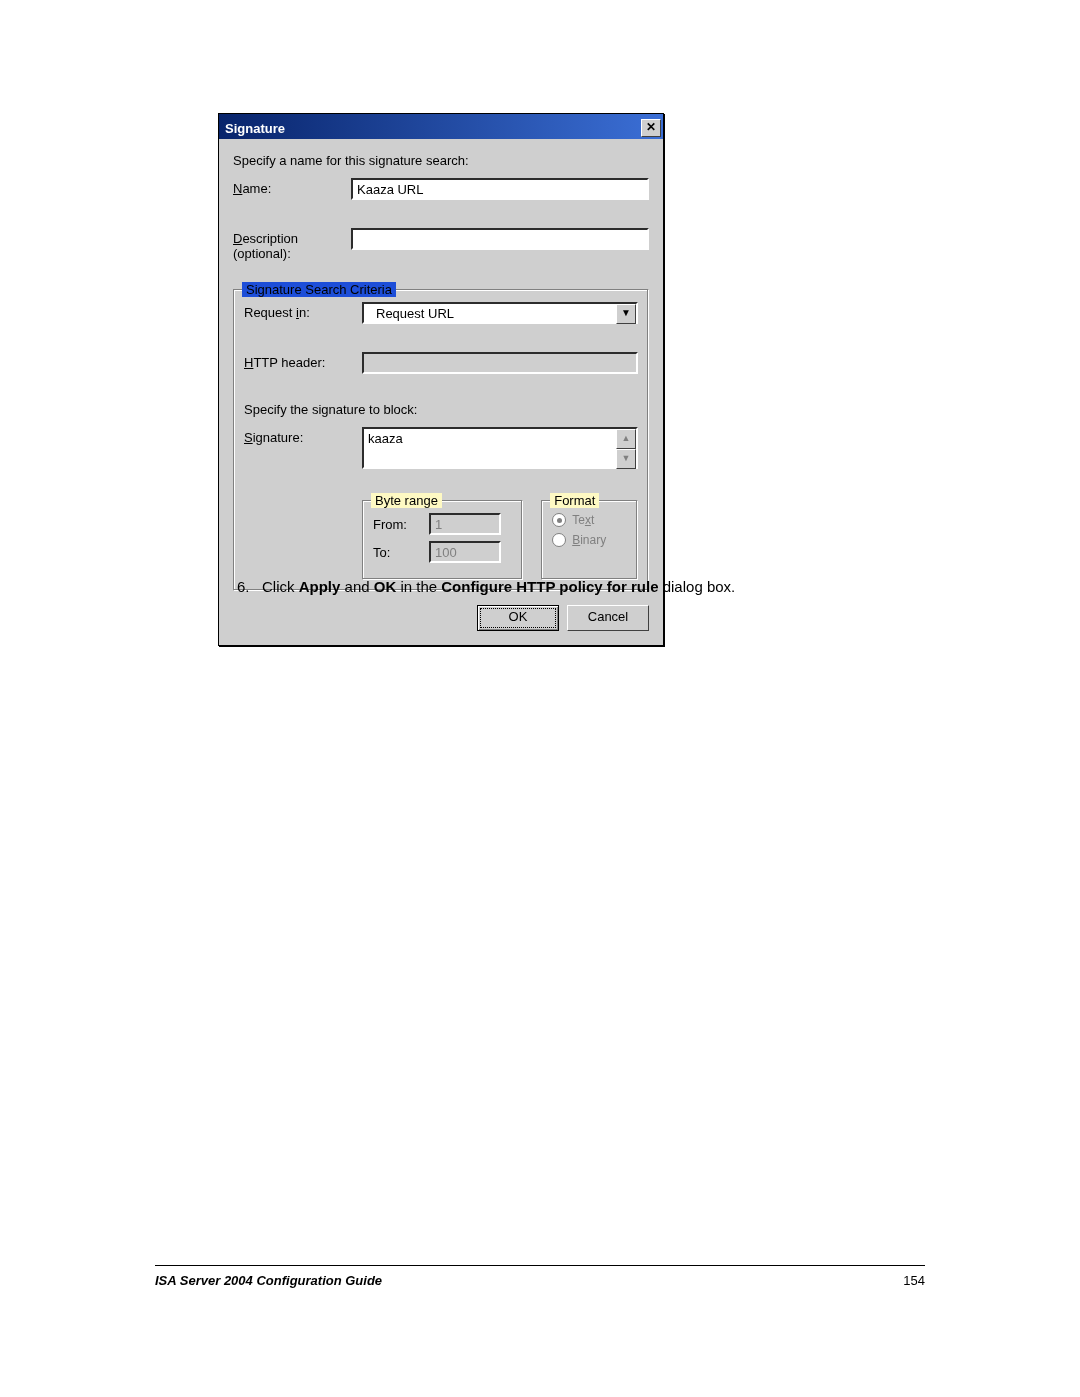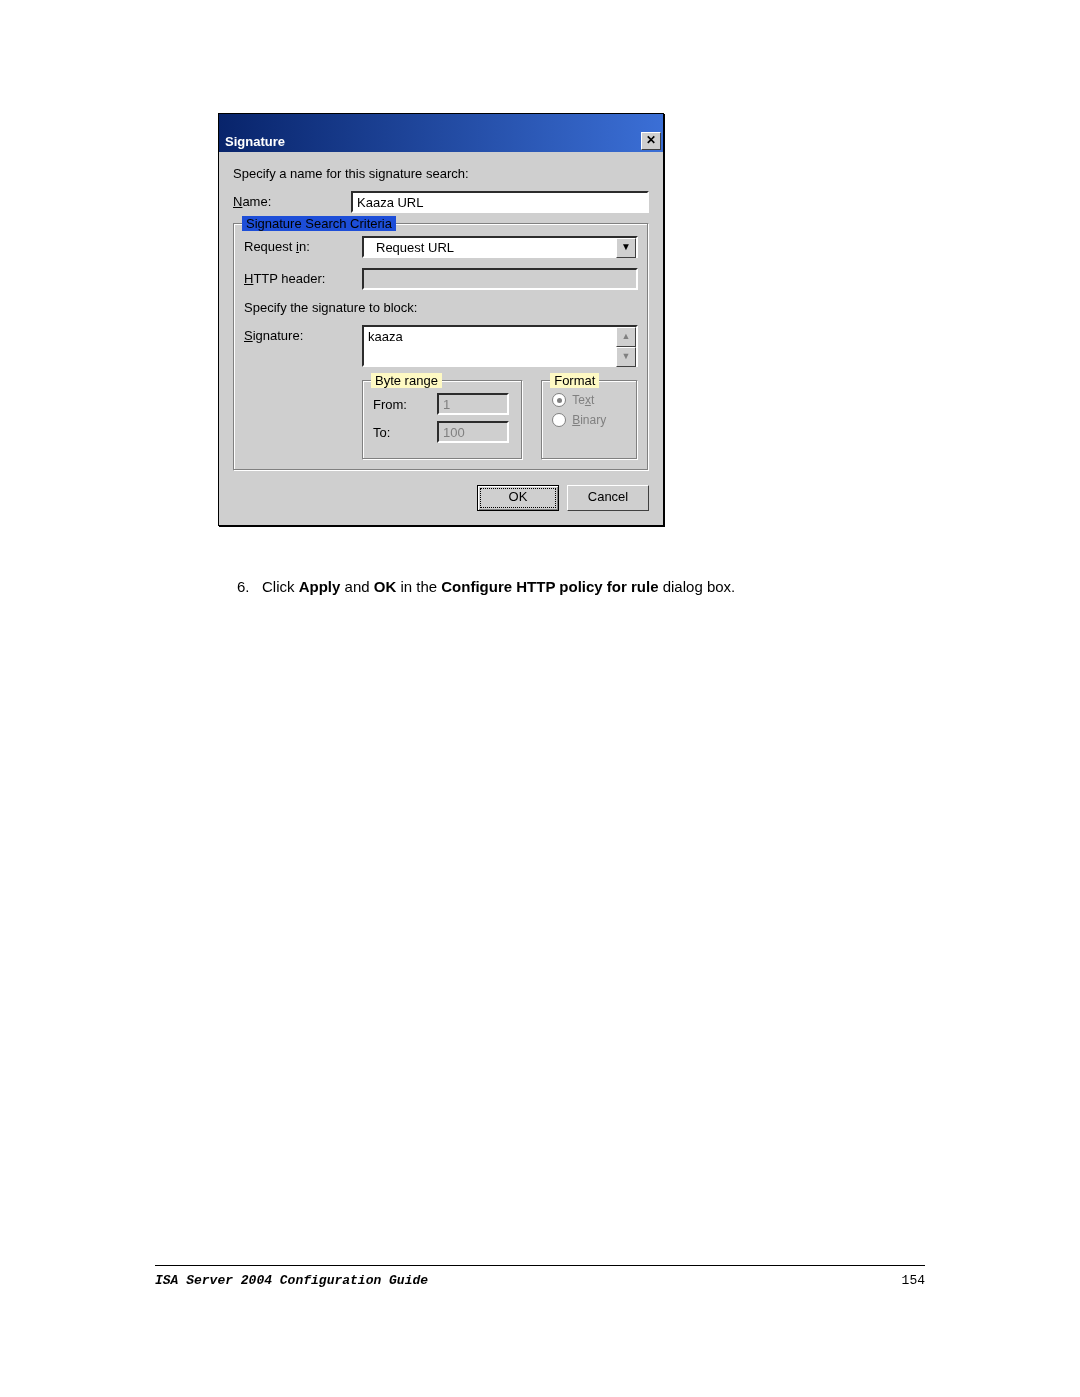--- a/index.html
+++ b/index.html
@@ -28,21 +28,21 @@
     box-shadow: 1px 1px 0 #000;
   }
   .titlebar {
     height: 22px;
     background: linear-gradient(to right, #08246b, #3b6fd6);
     color: #fff;
     font-weight: bold;
     display: flex;
     align-items: center;
     justify-content: space-between;
-    padding: 16px 2px 0 6px;
+    padding: 3px 2px 0 6px;
     font-size: 13px;
   }
   .titlebar .close {
     width: 18px;
     height: 16px;
     background: #cfcfcf;
     border: 1px solid #fff;
     border-right-color: #404040;
     border-bottom-color: #404040;
     color: #000;
@@ -55,21 +55,21 @@
   .body {
     padding: 10px 14px 12px 14px;
   }
   .instr {
     margin: 4px 0 10px 0;
     font-size: 13px;
   }
   .row {
     display: flex;
     align-items: flex-start;
-    margin-bottom: 10px;
+    margin-bottom: 28px;
   }
   .lbl {
     width: 118px;
     padding-top: 3px;
     font-size: 13px;
   }
   .lbl .ul { text-decoration: underline; }
   .field {
     flex: 1;
   }
@@ -173,21 +173,21 @@
     background: #fef9c3;
     padding: 0 4px;
     font-size: 13px;
   }
   .sg-byte { width: 160px; }
   .sg-format { width: 86px; }
   .sgrow {
     display: flex;
     align-items: center;
     margin: 2px 0 6px 0;
-    gap: 16px;
+    gap: 8px;
   }
   .sgrow .slbl { width: 48px; color: #000; font-size: 13px; }
   .numbox {
     width: 72px;
     box-sizing: border-box;
     font-family: inherit;
     font-size: 13px;
     background: #cfcfcf;
     color: #808080;
     border: 2px inset #fff;
@@ -265,21 +265,21 @@
     width: 770px;
     border-top: 1px solid #000;
   }
   .footer {
     position: absolute;
     left: 155px;
     top: 1273px;
     width: 770px;
     display: flex;
     justify-content: space-between;
-    font-family: Liberation Mono, monospace;
+    font-family: Liberation Sans, sans-serif;
     font-size: 13px;
   }
   .footer .title { font-style: italic; font-weight: bold; }
 </style>
 </head>
 <body>
 
 <div class="page">
 
   <div class="dialog">
@@ -289,20 +289,24 @@
     </div>
     <div class="body">
 
       <div class="instr">Specify a name for this signature search:</div>
 
       <div class="row">
         <div class="lbl"><span class="ul">N</span><span>ame:</span></div>
         <div class="field"><input class="textbox" type="text" value="Kaaza URL" style=""></div>
       </div>
 
+      <div class="row">
+        <div class="lbl"><span class="ul">D</span><span>escription (optional):</span></div>
+        <div class="field"><input class="textbox" type="text" value="" style=""></div>
+      </div>
 
       <div class="group">
         <div class="legend">Signature Search Criteria</div>
 
         <div class="row">
           <div class="lbl"><span>Request </span><span class="ul">i</span><span>n:</span></div>
           <div class="field selectwrap">
             <input class="selectbox" type="text" readonly="" value="Request URL" style="">
             <div class="selectbtn">▼</div>
           </div>

